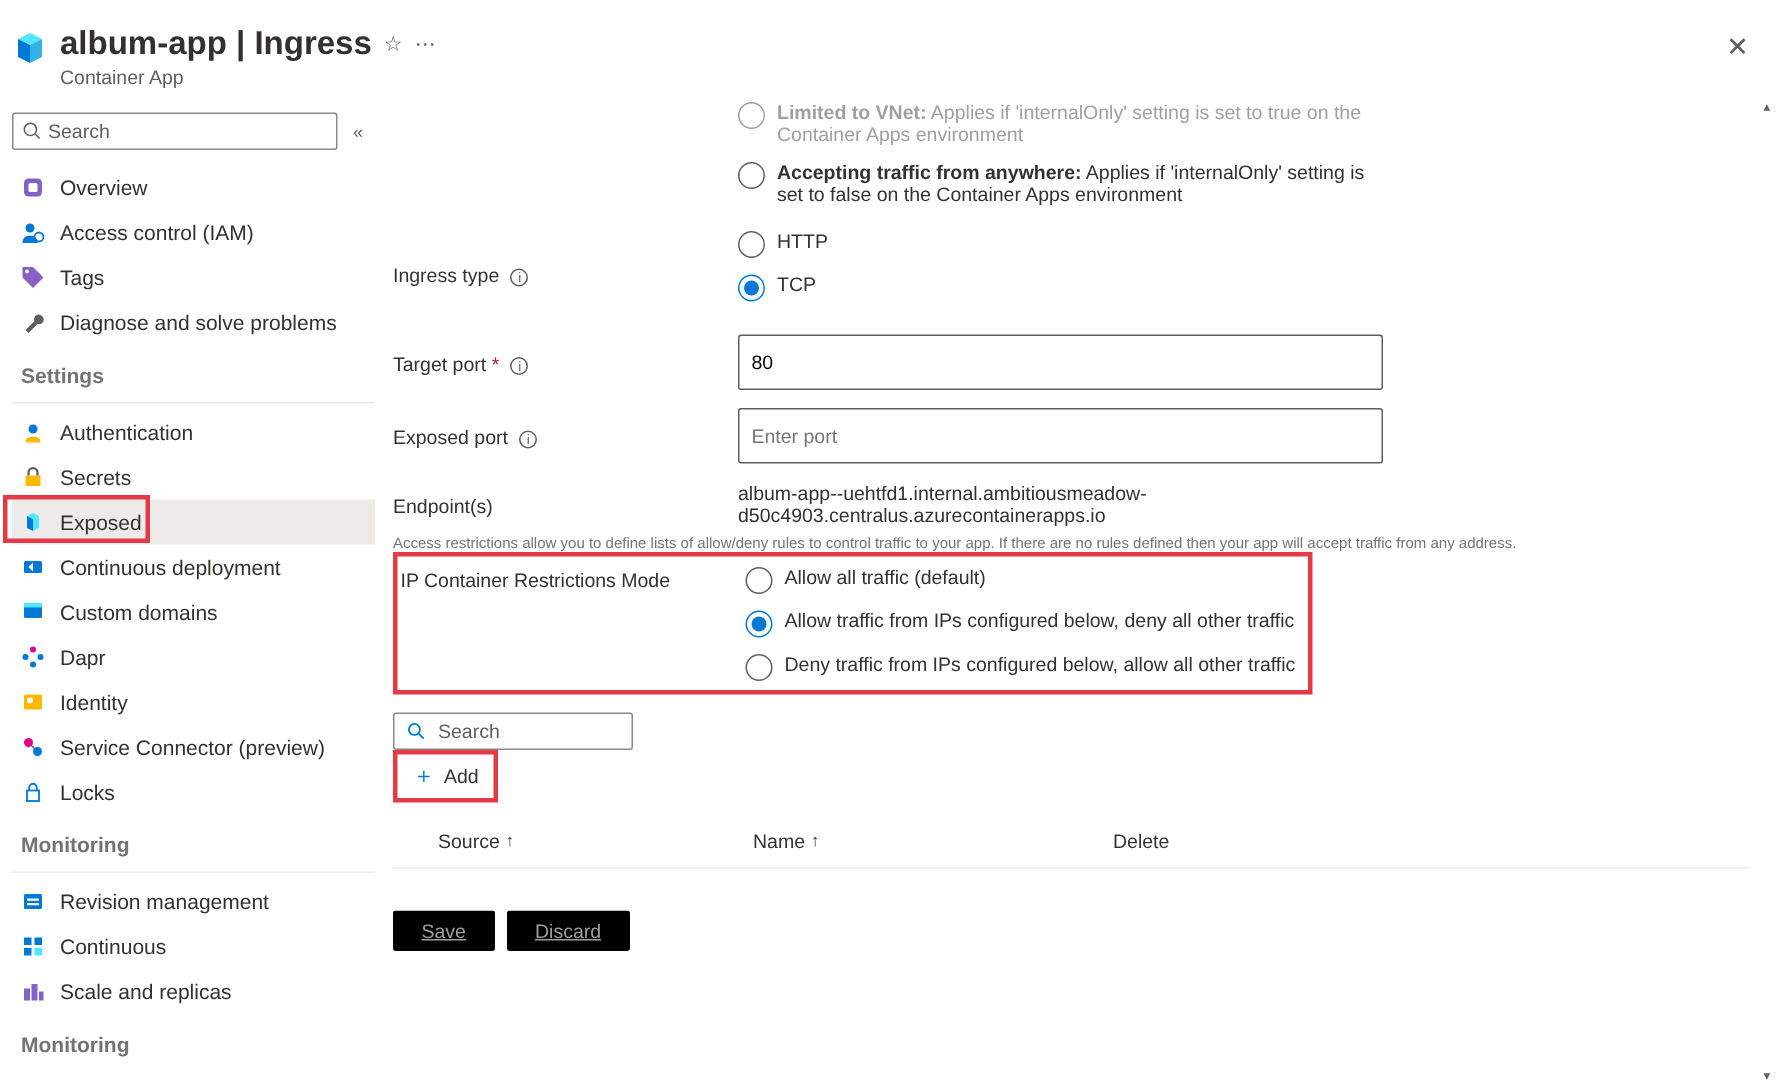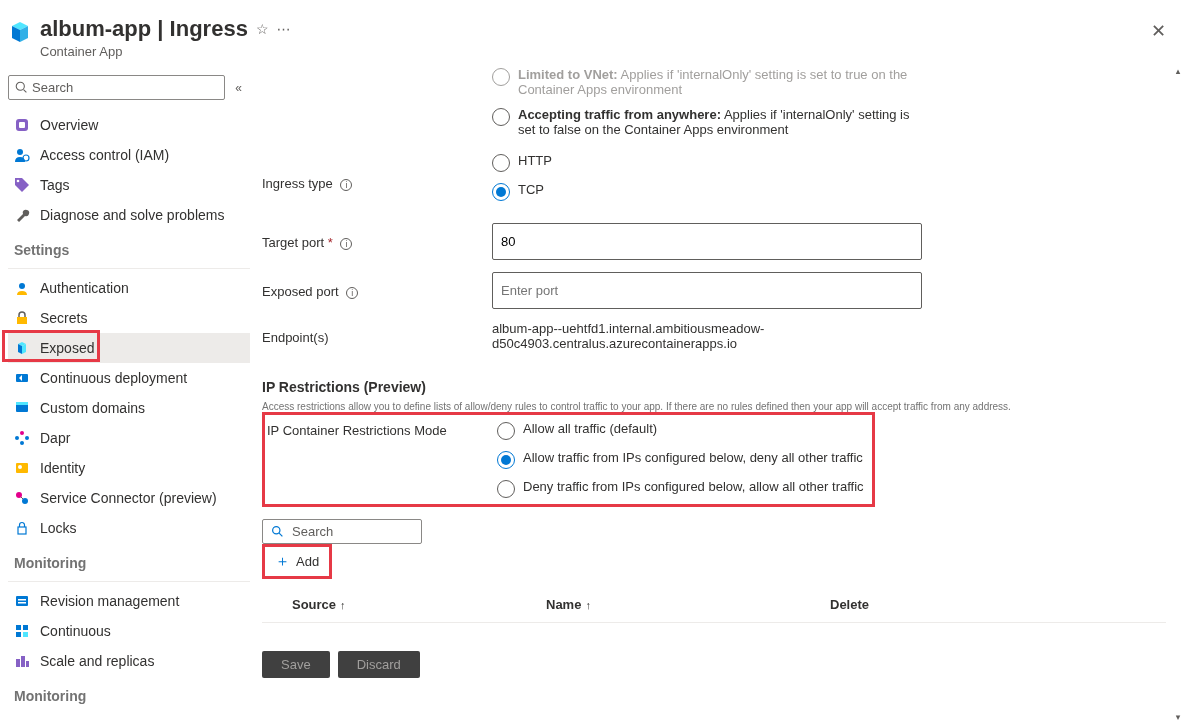--- a/index.html
+++ b/index.html
@@ -39,28 +39,28 @@
 .text-input { width: 100%; border: 1px solid #605e5c; border-radius: 2px; padding: 10px 8px; font-size: 13px; }
 .endpoint-text { font-size: 13px; max-width: 430px; word-wrap: break-word; }
 .section-title { font-size: 14px; font-weight: 600; margin-top: 22px; margin-bottom: 6px; }
 .section-desc { font-size: 10px; color: #737373; }
 .restrict-mode { display: flex; }
 .restrict-label { width: 230px; font-size: 13px; padding-top: 2px; }
 .restrict-options { }
 .ip-search { border: 1px solid #8a8886; border-radius: 2px; padding: 4px 8px; width: 160px; margin-top: 12px; display: flex; align-items: center; gap: 8px; }
 .add-btn { display: inline-flex; align-items: center; gap: 6px; padding: 5px 10px; cursor: pointer; margin-top: 10px; font-size: 13px; color: #323130; }
 .plus-icon { color: #0078d4; font-size: 15px; font-weight: 400; }
-.table-head { display: flex; font-weight: 700; font-size: 13px; color: #323130; padding: 14px 0 10px 0; border-bottom: 1px solid #edebe9; margin-top: 4px; gap: 44px; }
+.table-head { display: flex; font-weight: 400; font-size: 13px; color: #323130; padding: 14px 0 10px 0; border-bottom: 1px solid #edebe9; margin-top: 4px; }
 .th { display: flex; align-items: center; gap: 4px; }
 .th.source { width: 240px; padding-left: 30px; }
 .th.name { width: 240px; }
 .th.delete { }
 .sort-arrow { font-size: 11px; }
 .footer { display: flex; gap: 8px; margin-top: 28px; }
-.btn { padding: 5px 18px; border: 1px solid transparent; border-radius: 2px; font-size: 13px; background: #404040; color: #a19f9d; cursor: not-allowed; }
+.btn { padding: 5px 18px; border: 1px solid transparent; border-radius: 2px; font-size: 13px; background: #000000; color: #a19f9d; cursor: not-allowed; text-decoration: underline; }
 .red-box { border: 3px solid #e63946; padding: 2px; }
 .red-box-sidebar { position: absolute; border: 3px solid #e63946; pointer-events: none; }
 .scrollbar { position: absolute; right: 2px; top: 66px; bottom: 6px; width: 12px; display: flex; flex-direction: column; align-items: center; }
 .scroll-arrow { font-size: 9px; color: #605e5c; }
 .scroll-track { flex: 1; }
 </style>
 </head>
 <body>
 
 <div class="header">
@@ -302,21 +302,20 @@
       </div>
     </div>
 
     <div class="form-row">
       <div class="form-label">Endpoint(s)</div>
       <div class="form-control">
         <div class="endpoint-text">album-app--uehtfd1.internal.ambitiousmeadow-d50c4903.centralus.azurecontainerapps.io</div>
       </div>
     </div>
 
-    <div class="section-title">IP Restrictions (Preview)</div>
     <div class="section-desc">Access restrictions allow you to define lists of allow/deny rules to control traffic to your app. If there are no rules defined then your app will accept traffic from any address.</div>
 
     <div class="red-box" style="display:inline-block; padding:6px 8px 6px 2px;">
       <div class="restrict-mode">
         <div class="restrict-label">IP Container Restrictions Mode</div>
         <div class="restrict-options">
           <div class="radio-row">
             <div class="radio-circle"></div>
             <div class="radio-label">Allow all traffic (default)</div>
           </div>

